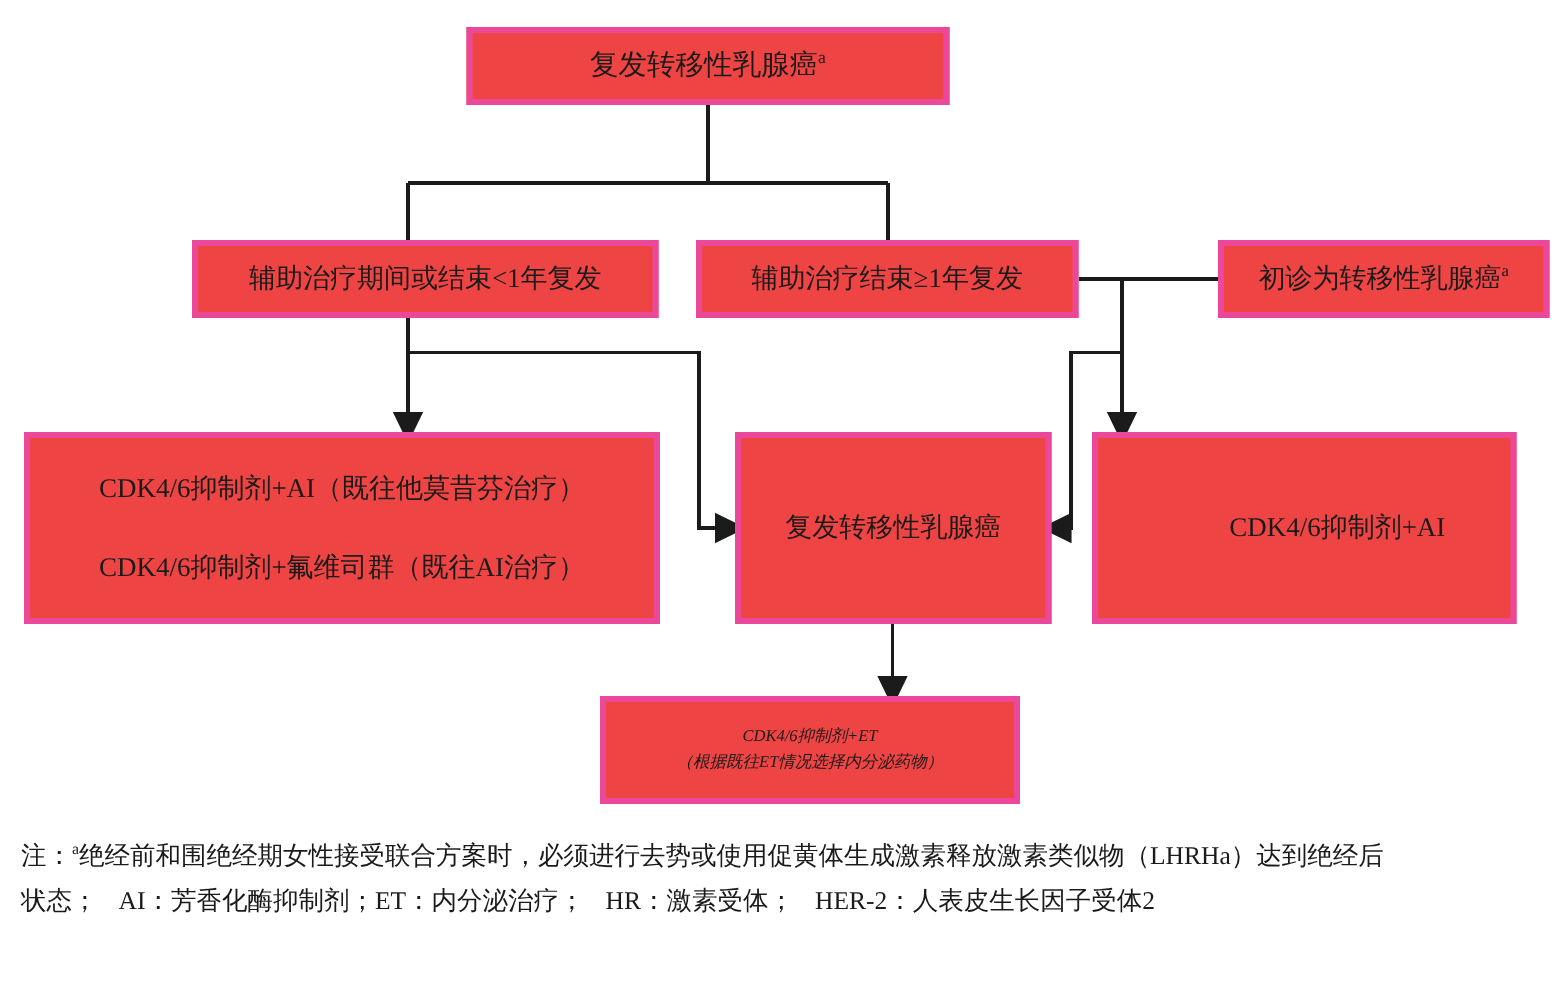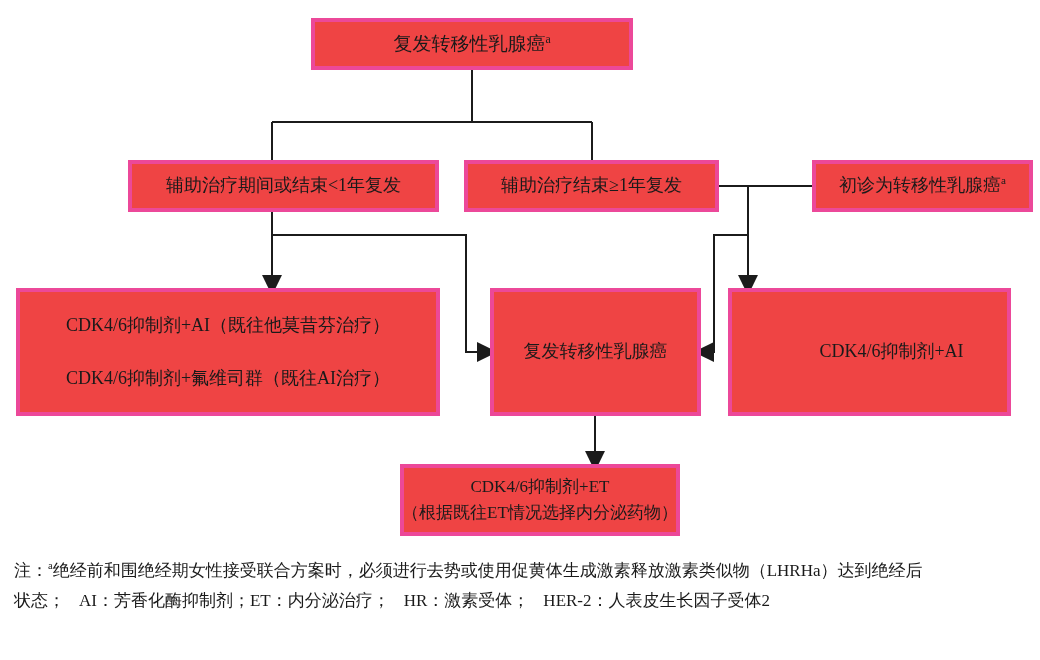--- a/index.html
+++ b/index.html
@@ -40,21 +40,21 @@
     text-align: center;
     line-height: 1.55;
     z-index: 2;
   }
   .node .line {
     display: block;
     white-space: nowrap;
   }
   .node.f19 { font-size: 19px; }
   .node.f18 { font-size: 18px; }
-  .node.f17 { font-size: 17px; }
+  .node.f17 { font-size: 11px; font-style: italic; }
   sup.mark {
     font-size: 0.62em;
     vertical-align: super;
     line-height: 0;
   }
 
   
   #node-recurrent   { left: 311px; top: 18px;  width: 322px; height: 52px; }
   #node-adj-during  { left: 128px; top: 160px; width: 311px; height: 52px; }
   #node-adj-after   { left: 464px; top: 160px; width: 255px; height: 52px; text-align: center; }

